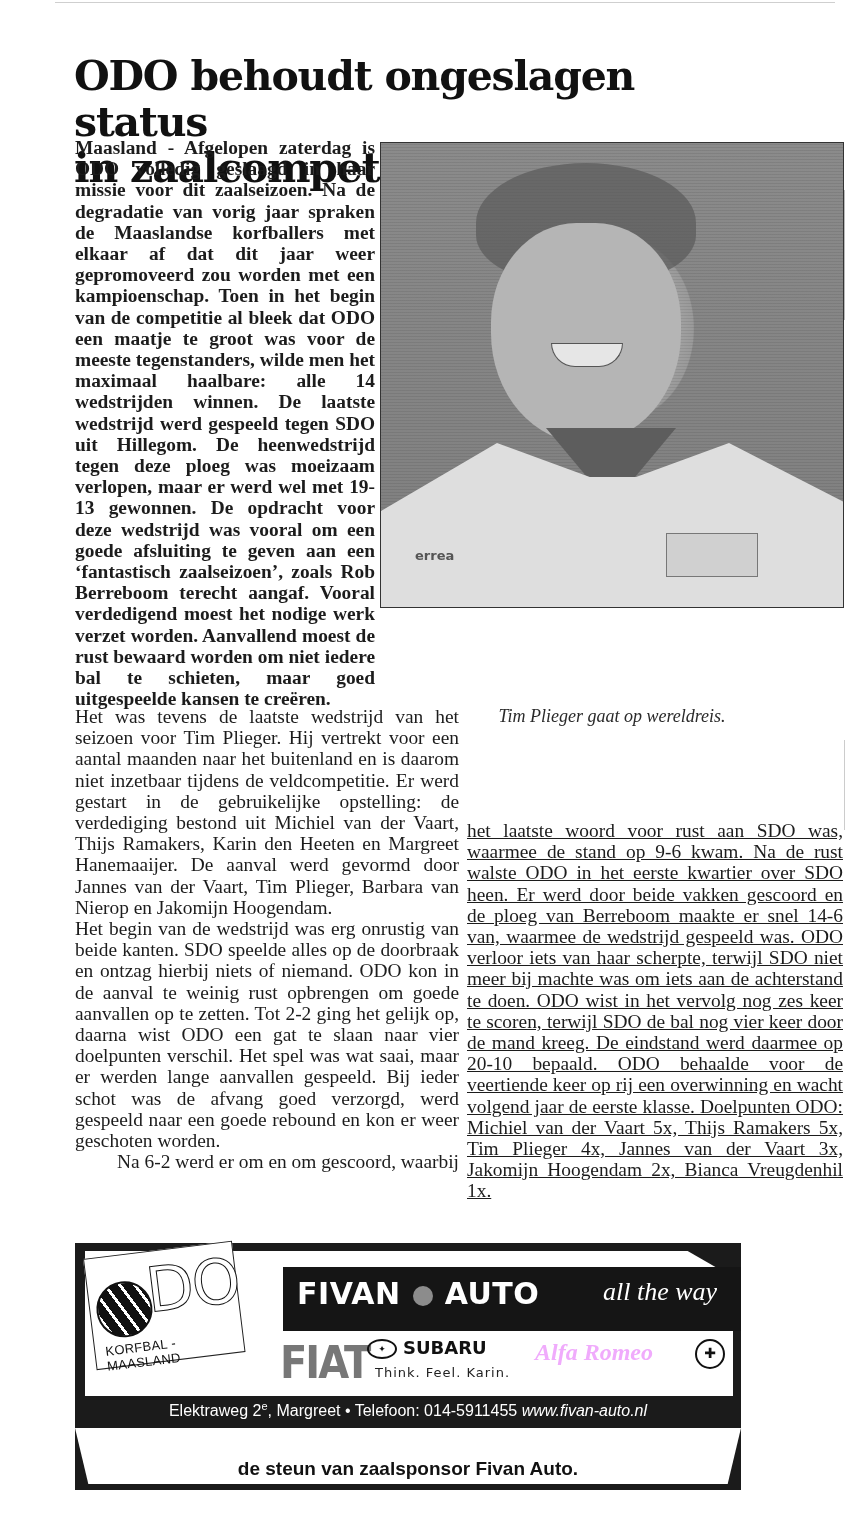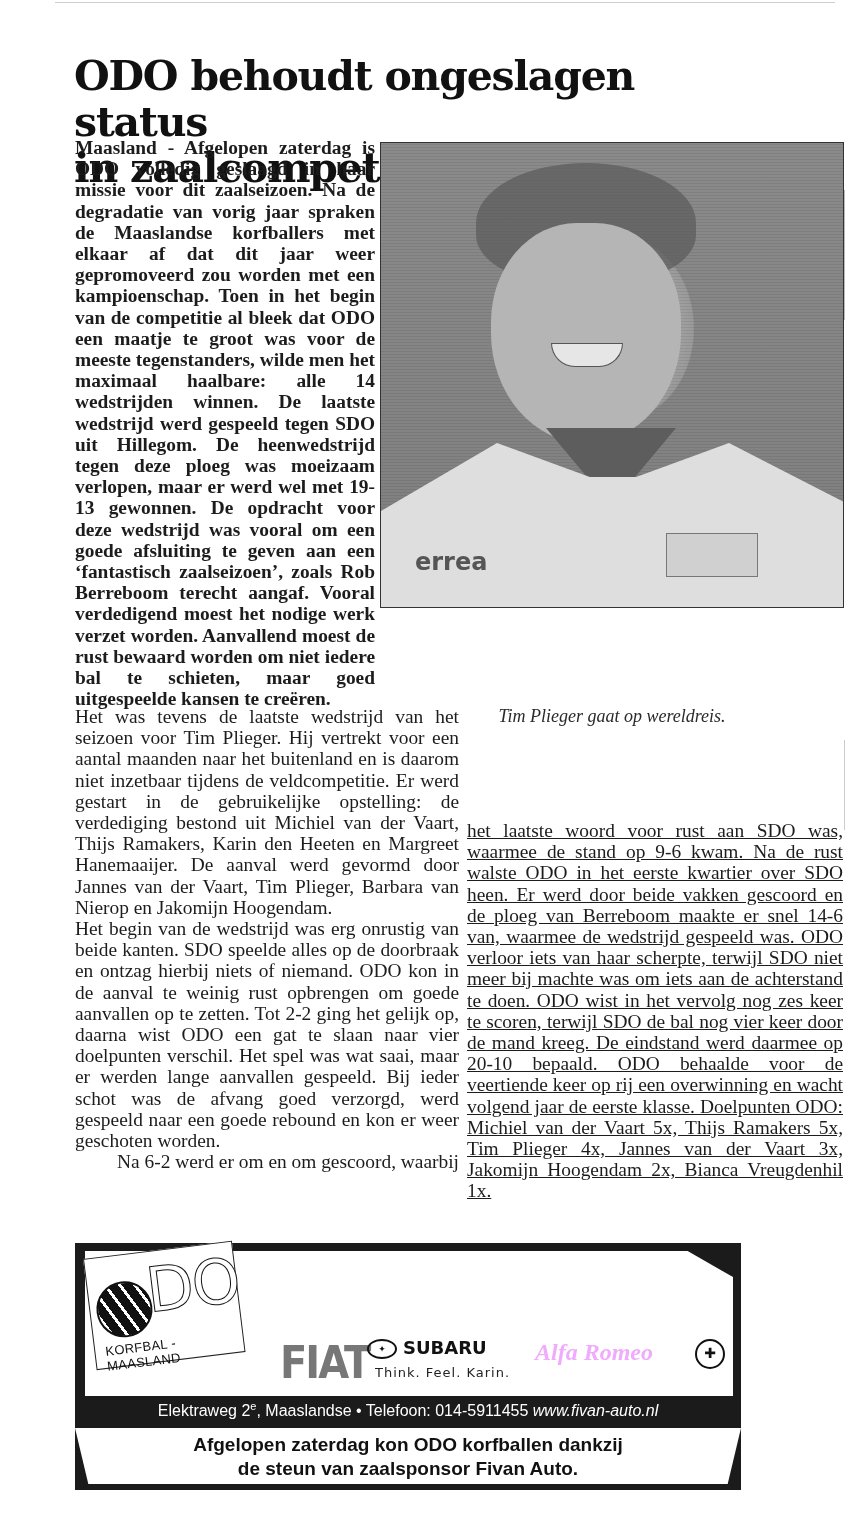--- a/index.html
+++ b/index.html
@@ -24,21 +24,21 @@
         repeating-linear-gradient(0deg, rgba(0,0,0,0.08) 0 1px, transparent 1px 3px),
         radial-gradient(ellipse 120px 150px at 52% 40%, #bfbfbf 0%, #9a9a9a 60%, transparent 61%),
         linear-gradient(#8b8b8b, #7e7e7e);
       border: 1px solid #333; box-sizing: border-box; overflow: hidden;
     }
     .photo .hair { position: absolute; left: 95px; top: 20px; width: 220px; height: 120px; border-radius: 50% 50% 40% 40%; background: #5a5a5a; opacity: 0.7; }
     .photo .face { position: absolute; left: 110px; top: 80px; width: 190px; height: 220px; border-radius: 45% 45% 50% 50%; background: #b5b5b5; }
     .photo .mouth { position: absolute; left: 170px; top: 200px; width: 70px; height: 22px; border-radius: 0 0 40px 40px; background: #e6e6e6; border: 1px solid #555; }
     .photo .shirt { position: absolute; left: 0; top: 300px; width: 464px; height: 170px; background: #dedede; clip-path: polygon(0 40%, 25% 0, 45% 20%, 55% 20%, 75% 0, 100% 35%, 100% 100%, 0 100%); }
     .photo .collar { position: absolute; left: 165px; top: 285px; width: 130px; height: 70px; background: #5d5d5d; clip-path: polygon(0 0, 100% 0, 55% 100%, 45% 100%); }
-    .photo .brand { position: absolute; left: 34px; top: 405px; font-family: "DejaVu Sans", sans-serif; font-weight: bold; font-size: 24px; color: #555; }
+    .photo .brand { position: absolute; left: 34px; top: 405px; font-family: "DejaVu Sans", sans-serif; font-weight: bold; font-size: 13px; color: #555; }
     .photo .badge { position: absolute; left: 285px; top: 390px; width: 90px; height: 42px; border: 1px solid #777; background: #d0d0d0; }
     .caption {
       position: absolute; left: 380px; top: 706px; width: 464px; text-align: center;
       font-family: "Liberation Serif", serif; font-style: italic; font-size: 18px; color: #2a2a2a;
     }
     .vrule { position: absolute; left: 844px; top: 190px; width: 1px; height: 130px; background: #bbb; }
     .vrule2 { position: absolute; left: 844px; top: 740px; width: 1px; height: 90px; background: #ccc; }
     
     .ad { position: absolute; left: 75px; top: 1243px; width: 666px; height: 247px; background: #1b1b1b; }
     .ad-white { position: absolute; left: 10px; top: 8px; width: 648px; height: 145px; background: #fff; clip-path: polygon(0 0, 93% 0, 100% 18%, 100% 100%, 0 100%); }
@@ -106,34 +106,40 @@
 
 <div class="ad">
   <div class="ad-white"></div>
 
   <div class="odo-card">
     <div class="odo-ball"></div>
     <div class="odo-letters">DO</div>
     <div class="odo-sub">KORFBAL - MAASLAND</div>
   </div>
 
+  <div class="fivan-bar">
+    <div class="fivan-text">
+      <span>FIVAN</span><span class="fivan-dot"></span><span>AUTO</span>
+    </div>
+    <div class="fivan-tag">all the way</div>
+  </div>
 
   <div class="fiat">FIAT</div>
   <div class="subaru">
     <span class="subaru-icon">✦</span><span>SUBARU</span>
   </div>
   <div class="subaru-tag">Think. Feel. Karin.</div>
   <div class="alfa">Alfa Romeo</div>
   <div class="alfa-icon">✚</div>
 
   <div class="ad-address">
-    <span>Elektraweg 2</span><sup>e</sup><span>, Maaslandse</span>
+    <span>Elektraweg 2</span><sup>e</sup><span>, Margreet</span>
     <span>•</span>
     <span>Telefoon: 014-5911455</span>
     <span class="url">www.fivan-auto.nl</span>
   </div>
 
   <div class="ad-footer"></div>
   <div class="ad-footer-text">
-    <span>Afgelopen zaterdag kon ODO korfballen dankzij</span><br>
+    <br>
     <span>de steun van zaalsponsor Fivan Auto.</span>
   </div>
 </div>
 
 </body></html>

